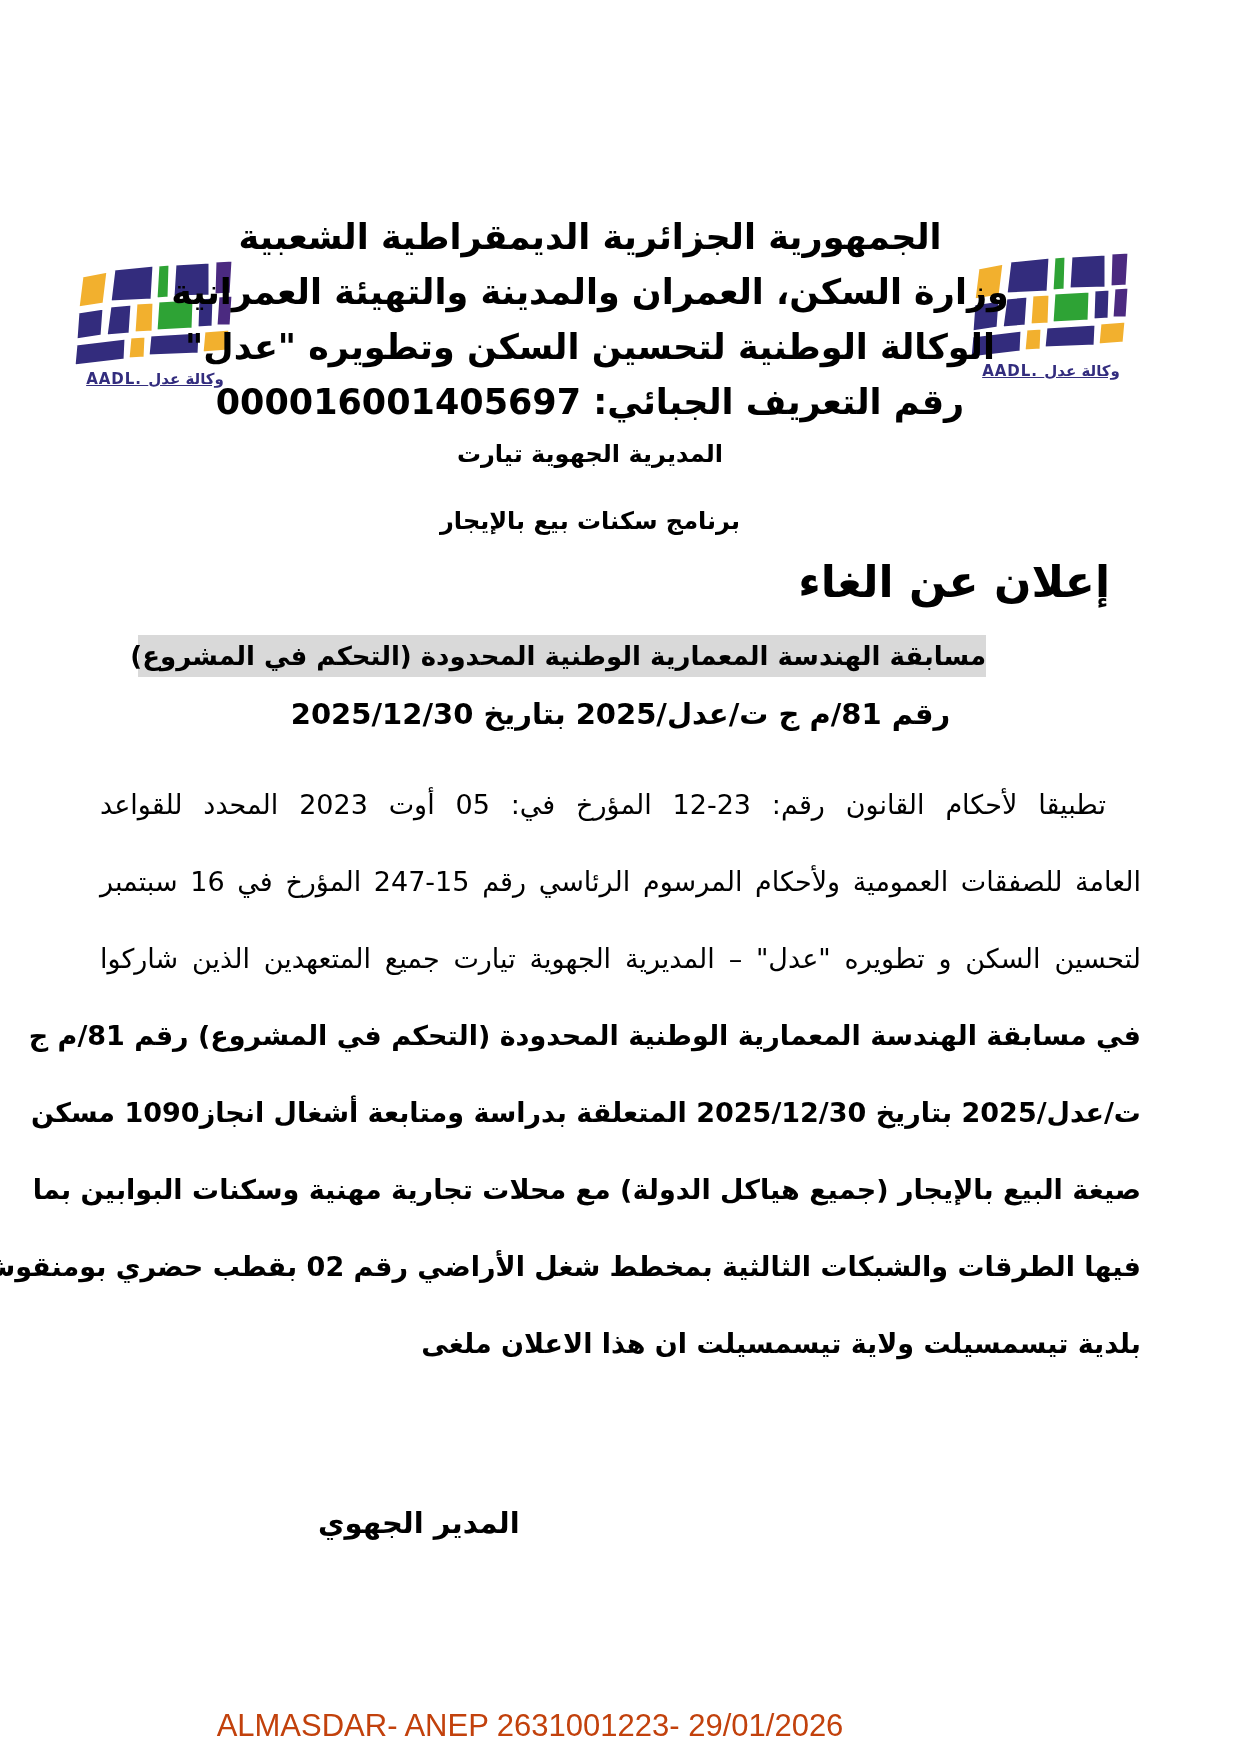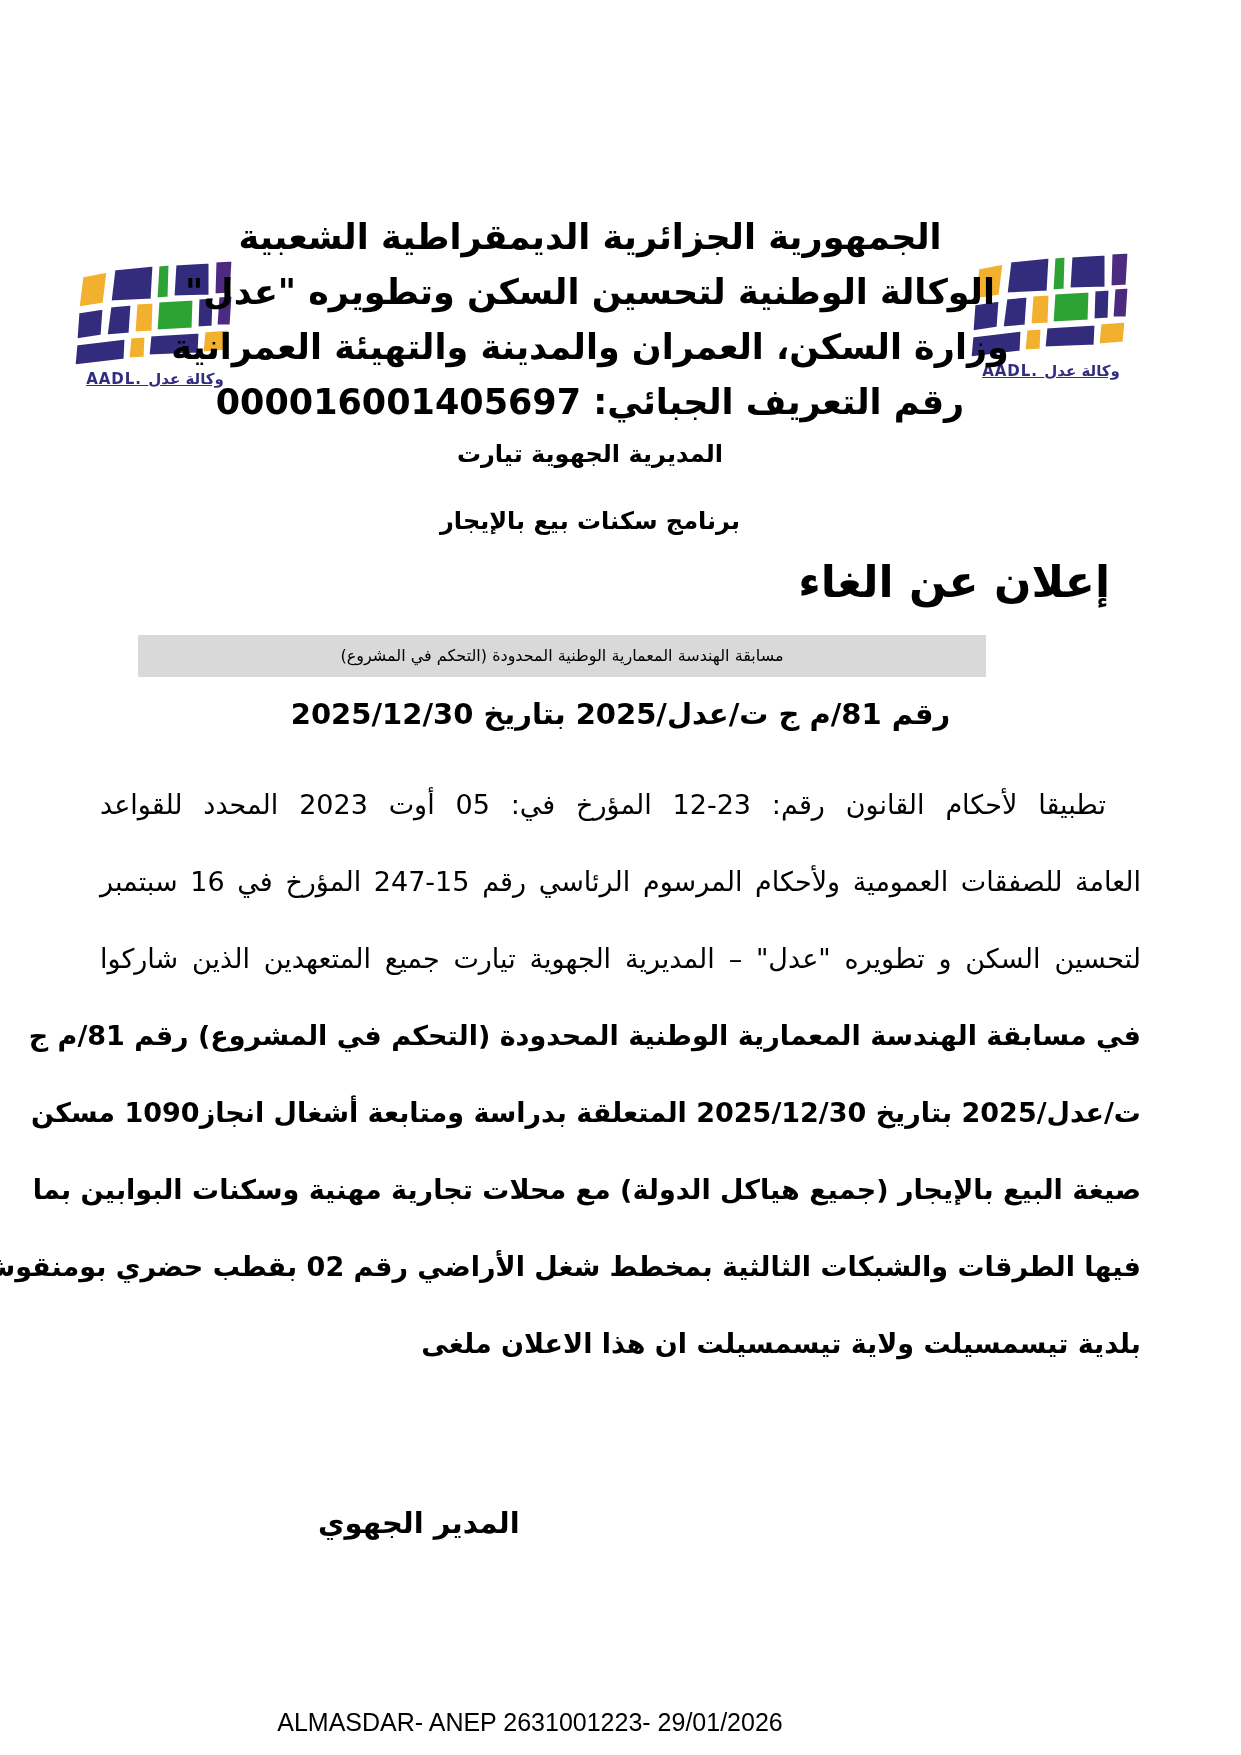--- a/index.html
+++ b/index.html
@@ -32,21 +32,21 @@
   
   .doc-title{
     position:absolute;top:552px;left:70px;width:1040px;
     text-align:right;direction:rtl;
     font-size:44px;font-weight:bold;line-height:60px;
   }
   .subject-band{
     position:absolute;top:635px;left:138px;width:848px;height:42px;
     background:#d9d9d9;
     text-align:center;direction:rtl;
-    font-size:16px;font-weight:normal;line-height:42px;
+    font-size:26px;font-weight:bold;line-height:42px;
     white-space:nowrap;
   }
   .ref-line{
     position:absolute;top:695px;left:100px;width:1041px;
     text-align:center;direction:rtl;
     font-size:29px;font-weight:bold;line-height:38px;
   }
   
   .body-text{
     position:absolute;top:766px;left:100px;width:1041px;
@@ -63,21 +63,21 @@
   
   .signature{
     position:absolute;top:1506px;left:318px;
     direction:rtl;font-size:29px;font-weight:bold;
     text-underline-offset:6px;
   }
   .footer{
     position:absolute;top:1708px;left:0;width:1060px;
     text-align:center;
     font-family:"Liberation Sans","DejaVu Sans",sans-serif;
-    font-size:25px;color:#000000;
+    font-size:31px;color:#c2410c;
   }
 </style>
 </head>
 <body>
 
 <div class="page">
 
   <div class="logo logo-left">
     <svg viewBox="0 0 170 112">
       <defs>
@@ -109,22 +109,22 @@
 
   <div class="logo logo-right">
     <svg viewBox="0 0 170 112">
       <use href="#aadlflag"></use>
     </svg>
     <div class="logo-caption" dir="ltr">AADL. وكالة عدل</div>
   </div>
 
   <div class="header">
     <div class="h-line">الجمهورية الجزائرية الديمقراطية الشعبية</div>
+    <div class="h-line">وزارة السكن، العمران والمدينة والتهيئة العمرانية</div>
     <div class="h-line">الوكالة الوطنية لتحسين السكن وتطويره "عدل"</div>
-    <div class="h-line">وزارة السكن، العمران والمدينة والتهيئة العمرانية</div>
     <div class="h-line">رقم التعريف الجبائي: 000016001405697</div>
     <div class="h-directorate">المديرية الجهوية تيارت</div>
     <div class="h-program">برنامج سكنات بيع بالإيجار</div>
   </div>
 
   <div class="doc-title">إعلان عن الغاء</div>
 
   <div class="subject-band">مسابقة الهندسة المعمارية الوطنية المحدودة (التحكم في المشروع)</div>
 
   <div class="ref-line">رقم 81/م ج ت/عدل/2025 بتاريخ 2025/12/30</div>

